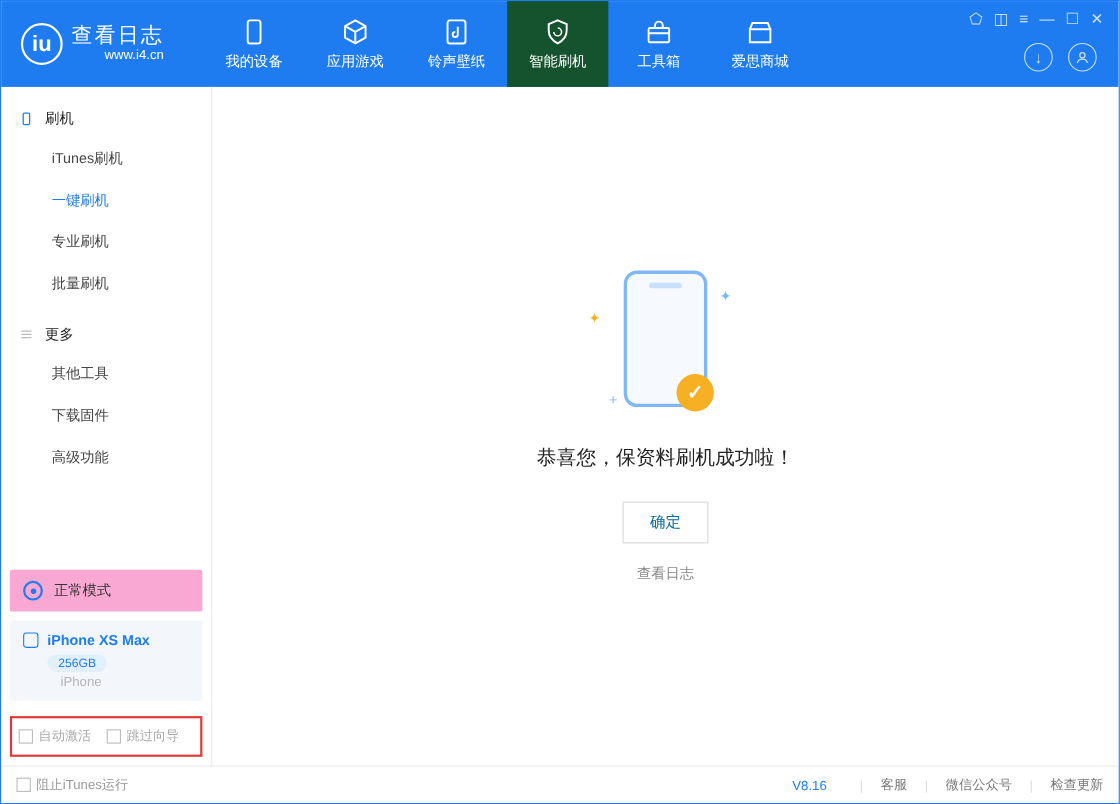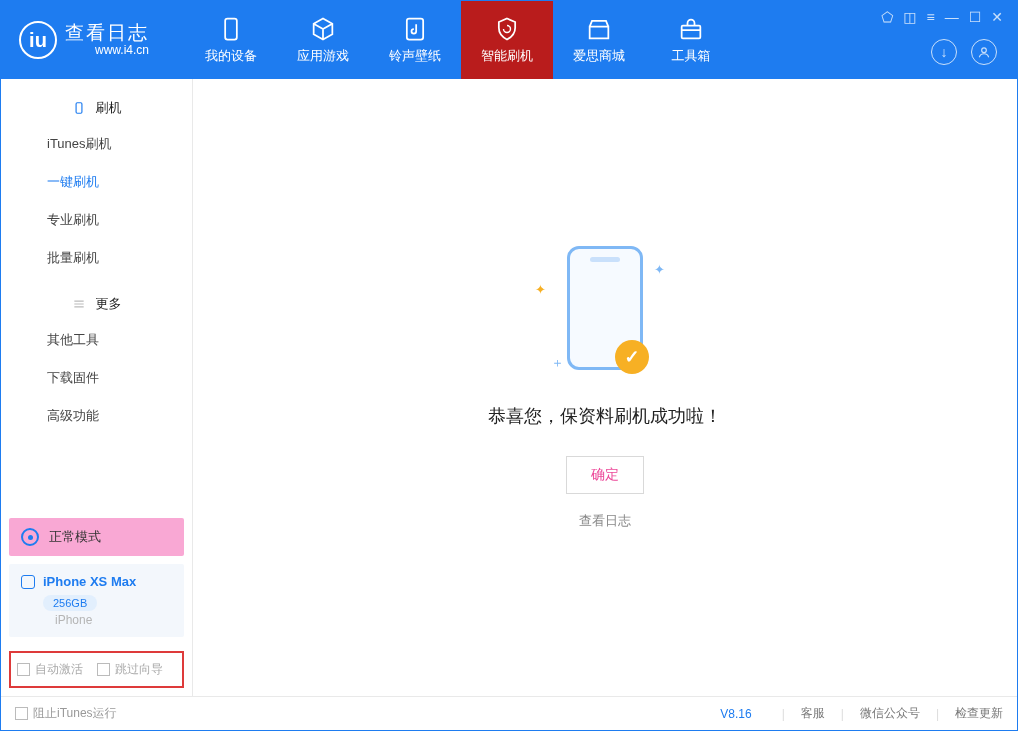--- a/index.html
+++ b/index.html
@@ -5,30 +5,30 @@
 * { margin: 0; padding: 0; box-sizing: border-box; font-family: "Microsoft YaHei", sans-serif; }
 body { background: #fff; width: 1018px; height: 731px; overflow: hidden; border: 1px solid #1e7cf0; position: relative; }
 .header { background: #1e7cf0; height: 78px; display: flex; align-items: center; color: #fff; position: relative; }
 .logo-area { display: flex; align-items: center; padding: 0 18px; text-align: right; }
 .logo-circle { width: 38px; height: 38px; border: 2px solid #fff; border-radius: 50%; display: flex; align-items: center; justify-content: center; margin-right: 8px; font-weight: bold; font-size: 20px; }
 .logo-text { display: flex; flex-direction: column; line-height: 1.1; }
 .logo-title { font-size: 19px; letter-spacing: 2px; }
 .logo-url { font-size: 12px; }
 .nav { display: flex; margin-left: 18px; height: 100%; }
 .nav-item { width: 92px; display: flex; flex-direction: column; align-items: center; justify-content: center; font-size: 13px; cursor: pointer; }
-.nav-item.active { background: #b91c1c; }
+.nav-item.active { background: #14532d; }
 .nav-icon { width: 28px; height: 28px; margin-bottom: 4px; }
 .header-right { position: absolute; right: 10px; top: 0; height: 78px; display: flex; flex-direction: column; justify-content: space-between; align-items: flex-end; padding: 8px 4px; }
 .window-controls { display: flex; gap: 10px; color: #c9e0fb; }
 .window-controls span { cursor: pointer; font-size: 14px; }
 .header-icons { display: flex; gap: 14px; align-items: center; padding-right: 6px; padding-bottom: 6px; }
 .circ-icon { width: 26px; height: 26px; border: 1.5px solid #c9e0fb; border-radius: 50%; display: flex; align-items: center; justify-content: center; color: #c9e0fb; font-size: 14px; cursor: pointer; }
 .body-area { display: flex; height: 617px; }
 .sidebar { width: 192px; border-right: 1px solid #e9e9e9; display: flex; flex-direction: column; padding-top: 12px; font-size: 13px; color: #333; }
-.side-section-title { display: flex; align-items: center; padding: 8px 16px; color: #222; font-size: 13px; justify-content: center; }
+.side-section-title { display: flex; align-items: center; padding: 8px 16px; color: #222; font-size: 13px; }
 .side-section-title .sicon { width: 14px; height: 14px; margin-right: 10px; }
 .side-item { padding: 10px 0 10px 46px; cursor: pointer; color: #444; }
 .side-item.active { color: #1e7cf0; }
 .side-spacer { flex: 1; }
 .device-boxes { padding: 0 8px 8px; }
 .mode-box { background: #f9a8d4; border-radius: 2px; padding: 10px 12px; margin-bottom: 8px; display: flex; align-items: center; color: #333; font-size: 13px; }
 .mode-dot { width: 18px; height: 18px; border: 2px solid #1e7cf0; border-radius: 50%; margin-right: 10px; position: relative; }
 .mode-dot::after { content: ""; position: absolute; width: 5px; height: 5px; background: #1e7cf0; border-radius: 50%; top: 4.5px; left: 4.5px; }
 .device-box { background: #f3f7fc; border-radius: 2px; padding: 10px 12px; color: #1e7cf0; font-size: 13px; }
 .device-box .dname { font-weight: bold; display: flex; align-items: center; }
@@ -40,21 +40,21 @@
 .main { flex: 1; display: flex; flex-direction: column; align-items: center; justify-content: center; position: relative; }
 .phone-illus { position: relative; width: 160px; height: 130px; margin-bottom: 28px; display: flex; justify-content: center; }
 .phone-body { width: 76px; height: 124px; border: 3px solid #7fb8f5; border-radius: 12px; background: #f6faff; position: relative; }
 .phone-body::before { content: ""; position: absolute; top: 8px; left: 50%; transform: translateX(-50%); width: 30px; height: 5px; background: #c9e0fb; border-radius: 3px; }
 .check-badge { position: absolute; right: 36px; bottom: 2px; width: 34px; height: 34px; background: #f7b024; border-radius: 50%; display: flex; align-items: center; justify-content: center; color: #fff; font-size: 18px; font-weight: bold; }
 .spark { position: absolute; color: #7fb8f5; font-size: 13px; }
 .spark.s1 { left: 10px; top: 36px; color: #f7b024; }
 .spark.s2 { right: 20px; top: 16px; }
 .spark.s3 { left: 26px; bottom: 4px; }
 .success-text { font-size: 18px; color: #222; margin-bottom: 28px; }
-.ok-btn { border: 1px solid #d9d9d9; background: #fff; padding: 9px 24px; font-size: 14px; color: #ec4899; cursor: pointer; margin-bottom: 18px; }
+.ok-btn { border: 1px solid #d9d9d9; background: #fff; padding: 9px 24px; font-size: 14px; color: #0369a1; cursor: pointer; margin-bottom: 18px; }
 .log-link { color: #888; font-size: 13px; cursor: pointer; }
 .footer { height: 34px; border-top: 1px solid #e9e9e9; display: flex; align-items: center; padding: 0 14px; font-size: 12px; color: #999; }
 .footer .fleft { display: flex; align-items: flex-start; }
 .footer .fright { margin-left: auto; display: flex; align-items: center; gap: 16px; }
 .footer .ver { color: #1e7cf0; margin-right: 14px; }
 .footer .flink { color: #777; cursor: pointer; }
 .footer .sep { color: #ddd; }
 </style>
 </head>
 <body>
@@ -89,30 +89,30 @@
     </div>
     <div class="nav-item active">
       <svg class="nav-icon" viewBox="0 0 24 24">
           <path d="M12 3l7 3v5c0 5-3 8-7 10-4-2-7-5-7-10V6l7-3z" fill="none" stroke="#fff" stroke-width="1.5"></path>
           <path d="M9 12a3 3 0 1 0 3-3" fill="none" stroke="#fff" stroke-width="1.2"></path>
         </svg>
       <span>智能刷机</span>
     </div>
     <div class="nav-item">
       <svg class="nav-icon" viewBox="0 0 24 24">
-          <path d="M4 10h16v10H4z M4 10l2-5h12l2 5" fill="none" stroke="#fff" stroke-width="1.5"></path>
-        </svg>
-      <span>爱思商城</span>
-    </div>
-    <div class="nav-item">
-      <svg class="nav-icon" viewBox="0 0 24 24">
           <rect x="4" y="9" width="16" height="11" rx="1" fill="none" stroke="#fff" stroke-width="1.5"></rect>
           <path d="M9 9V7a3 3 0 0 1 6 0v2 M4 13h16" fill="none" stroke="#fff" stroke-width="1.5"></path>
         </svg>
       <span>工具箱</span>
+    </div>
+    <div class="nav-item">
+      <svg class="nav-icon" viewBox="0 0 24 24">
+          <path d="M4 10h16v10H4z M4 10l2-5h12l2 5" fill="none" stroke="#fff" stroke-width="1.5"></path>
+        </svg>
+      <span>爱思商城</span>
     </div>
   </div>
   <div class="header-right">
     <div class="window-controls">
       <span>⬠</span>
       <span>◫</span>
       <span>≡</span>
       <span>—</span>
       <span>☐</span>
       <span>✕</span>

